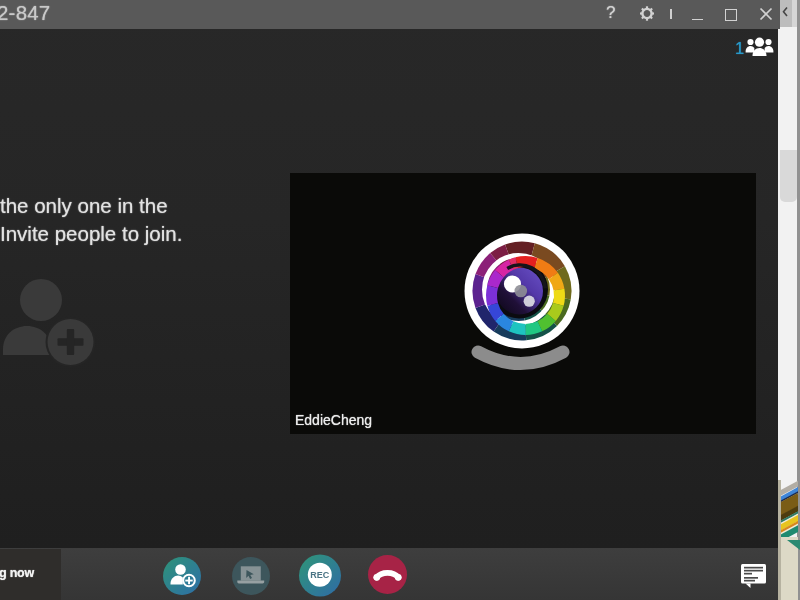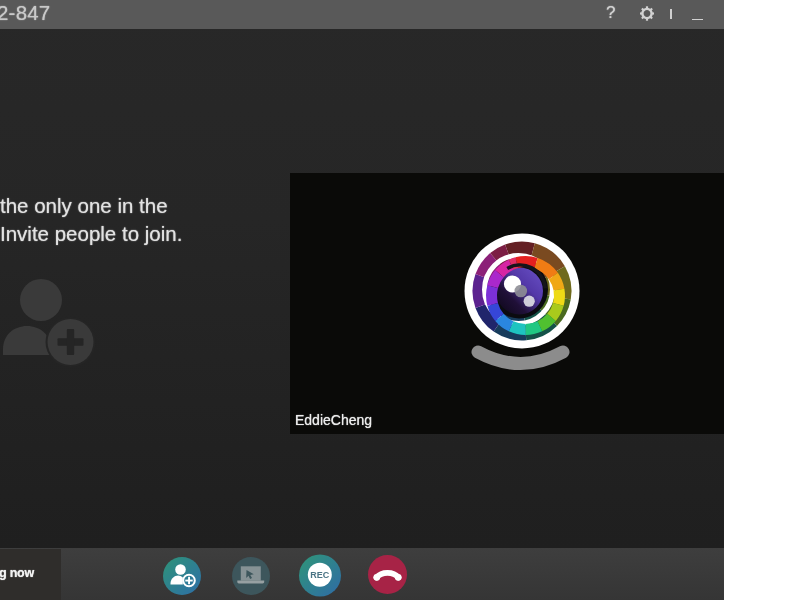--- a/index.html
+++ b/index.html
@@ -1,16 +1,16 @@
 <!DOCTYPE html>
 <html><head>
 <meta charset="utf-8">
 <style>
   html,body{margin:0;padding:0;}
-  #stage{position:relative;width:724px;height:600px;overflow:hidden;background:#252525;font-family:"Liberation Sans", sans-serif;}
+  #stage{position:relative;width:800px;height:600px;overflow:hidden;background:#252525;font-family:"Liberation Sans", sans-serif;}
   .abs{position:absolute;}
 </style>
 </head>
 <body>
 <div id="stage">
 
   <div class="abs" style="left:778px;top:0;width:22px;height:600px;background:#f2f2f2;"></div>
   <div class="abs" style="left:797px;top:0;width:3px;height:600px;background:#919191;"></div>
   <div class="abs" style="left:778px;top:0;width:19px;height:27px;background:#bdbdbd;"></div>
   <div class="abs" style="left:792px;top:0;width:5px;height:27px;background:#d6d6d6;"></div>

